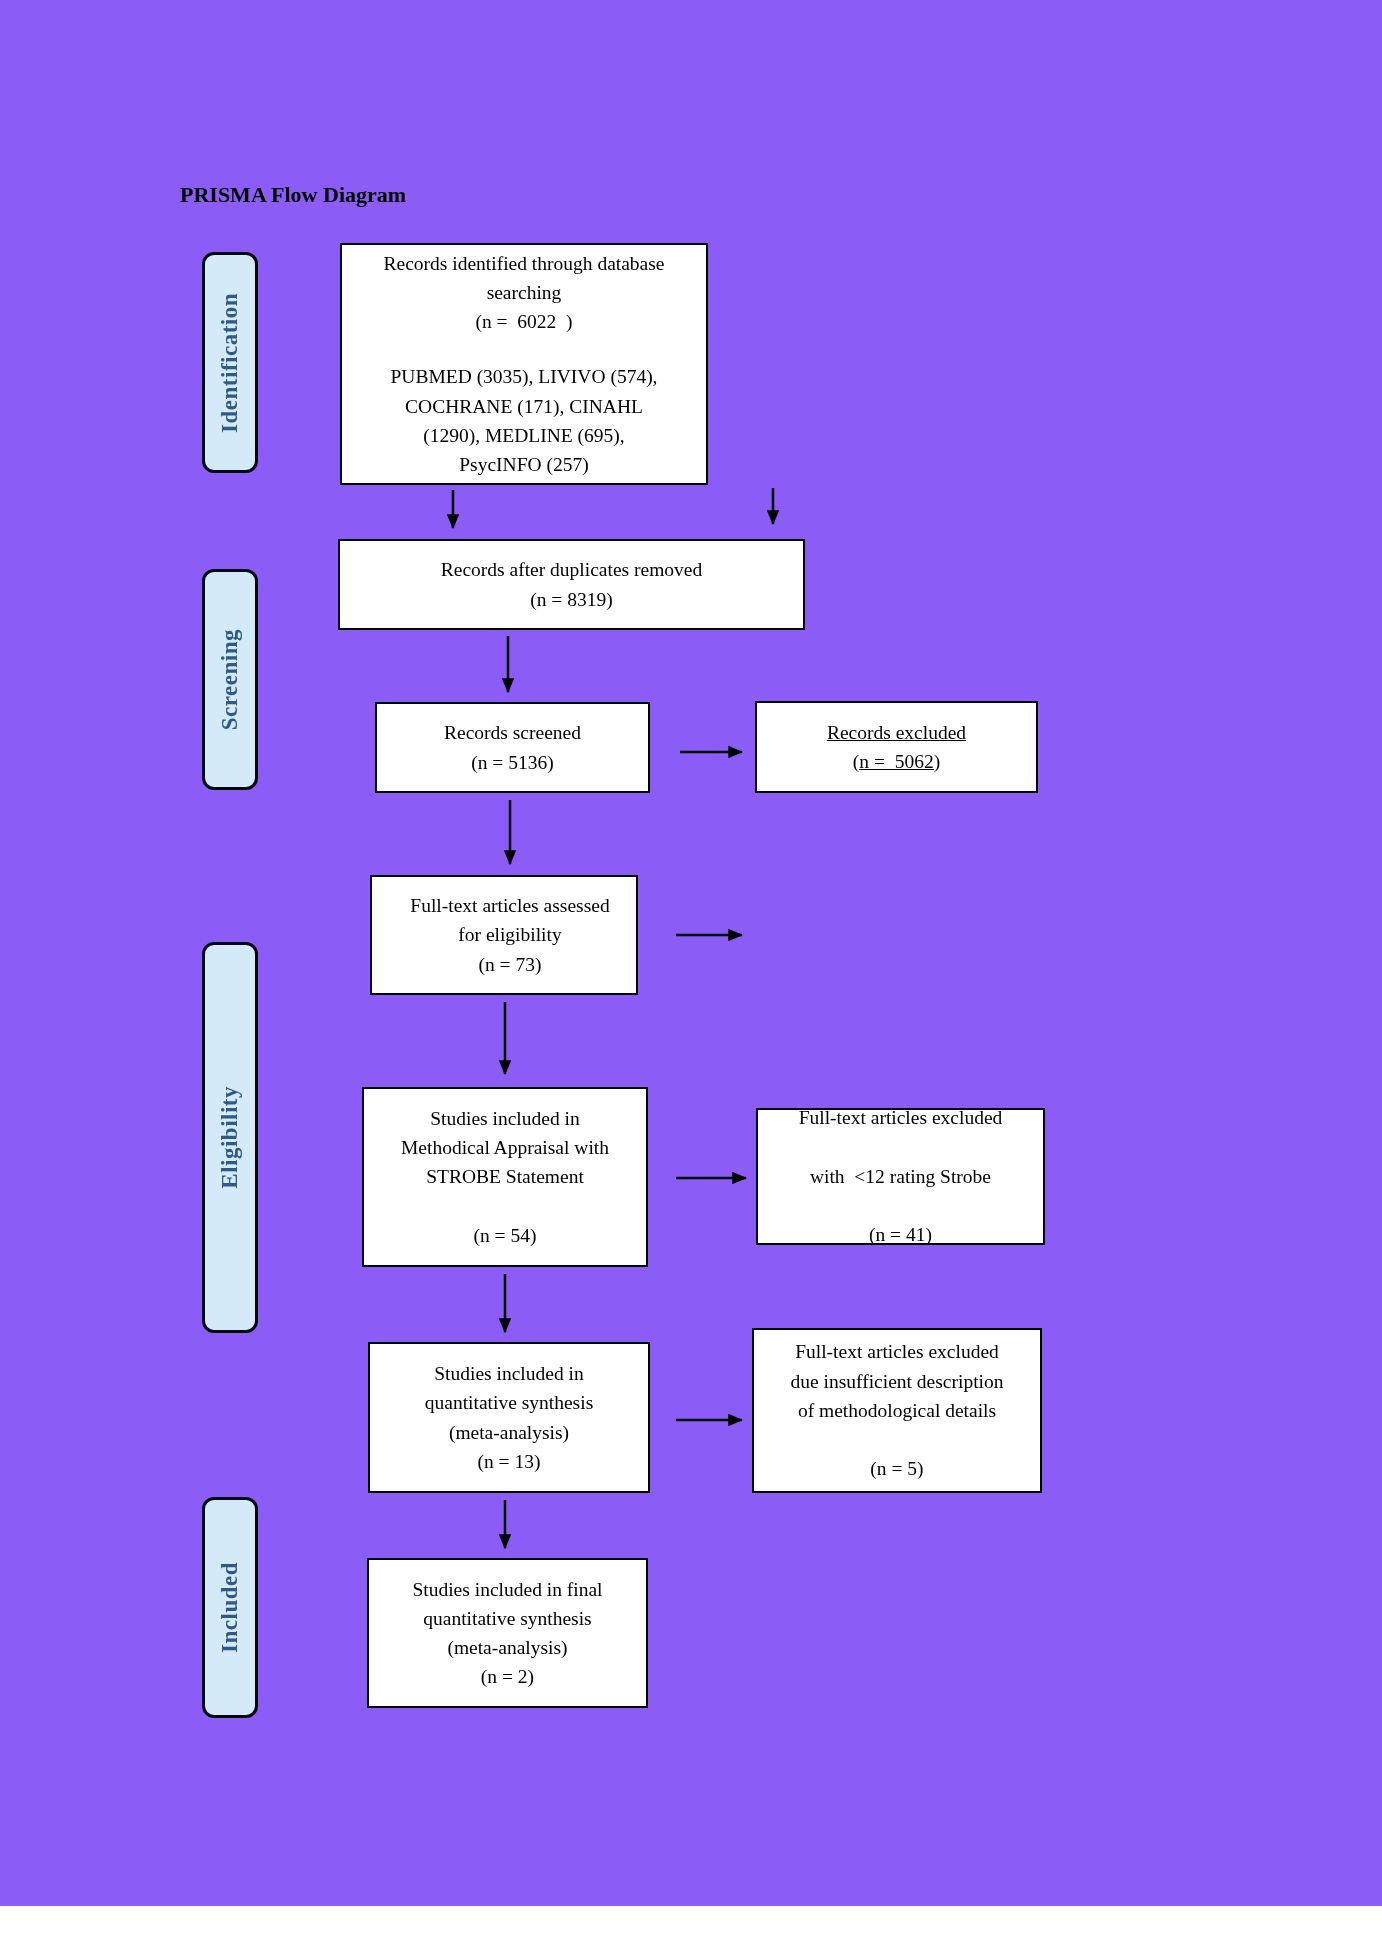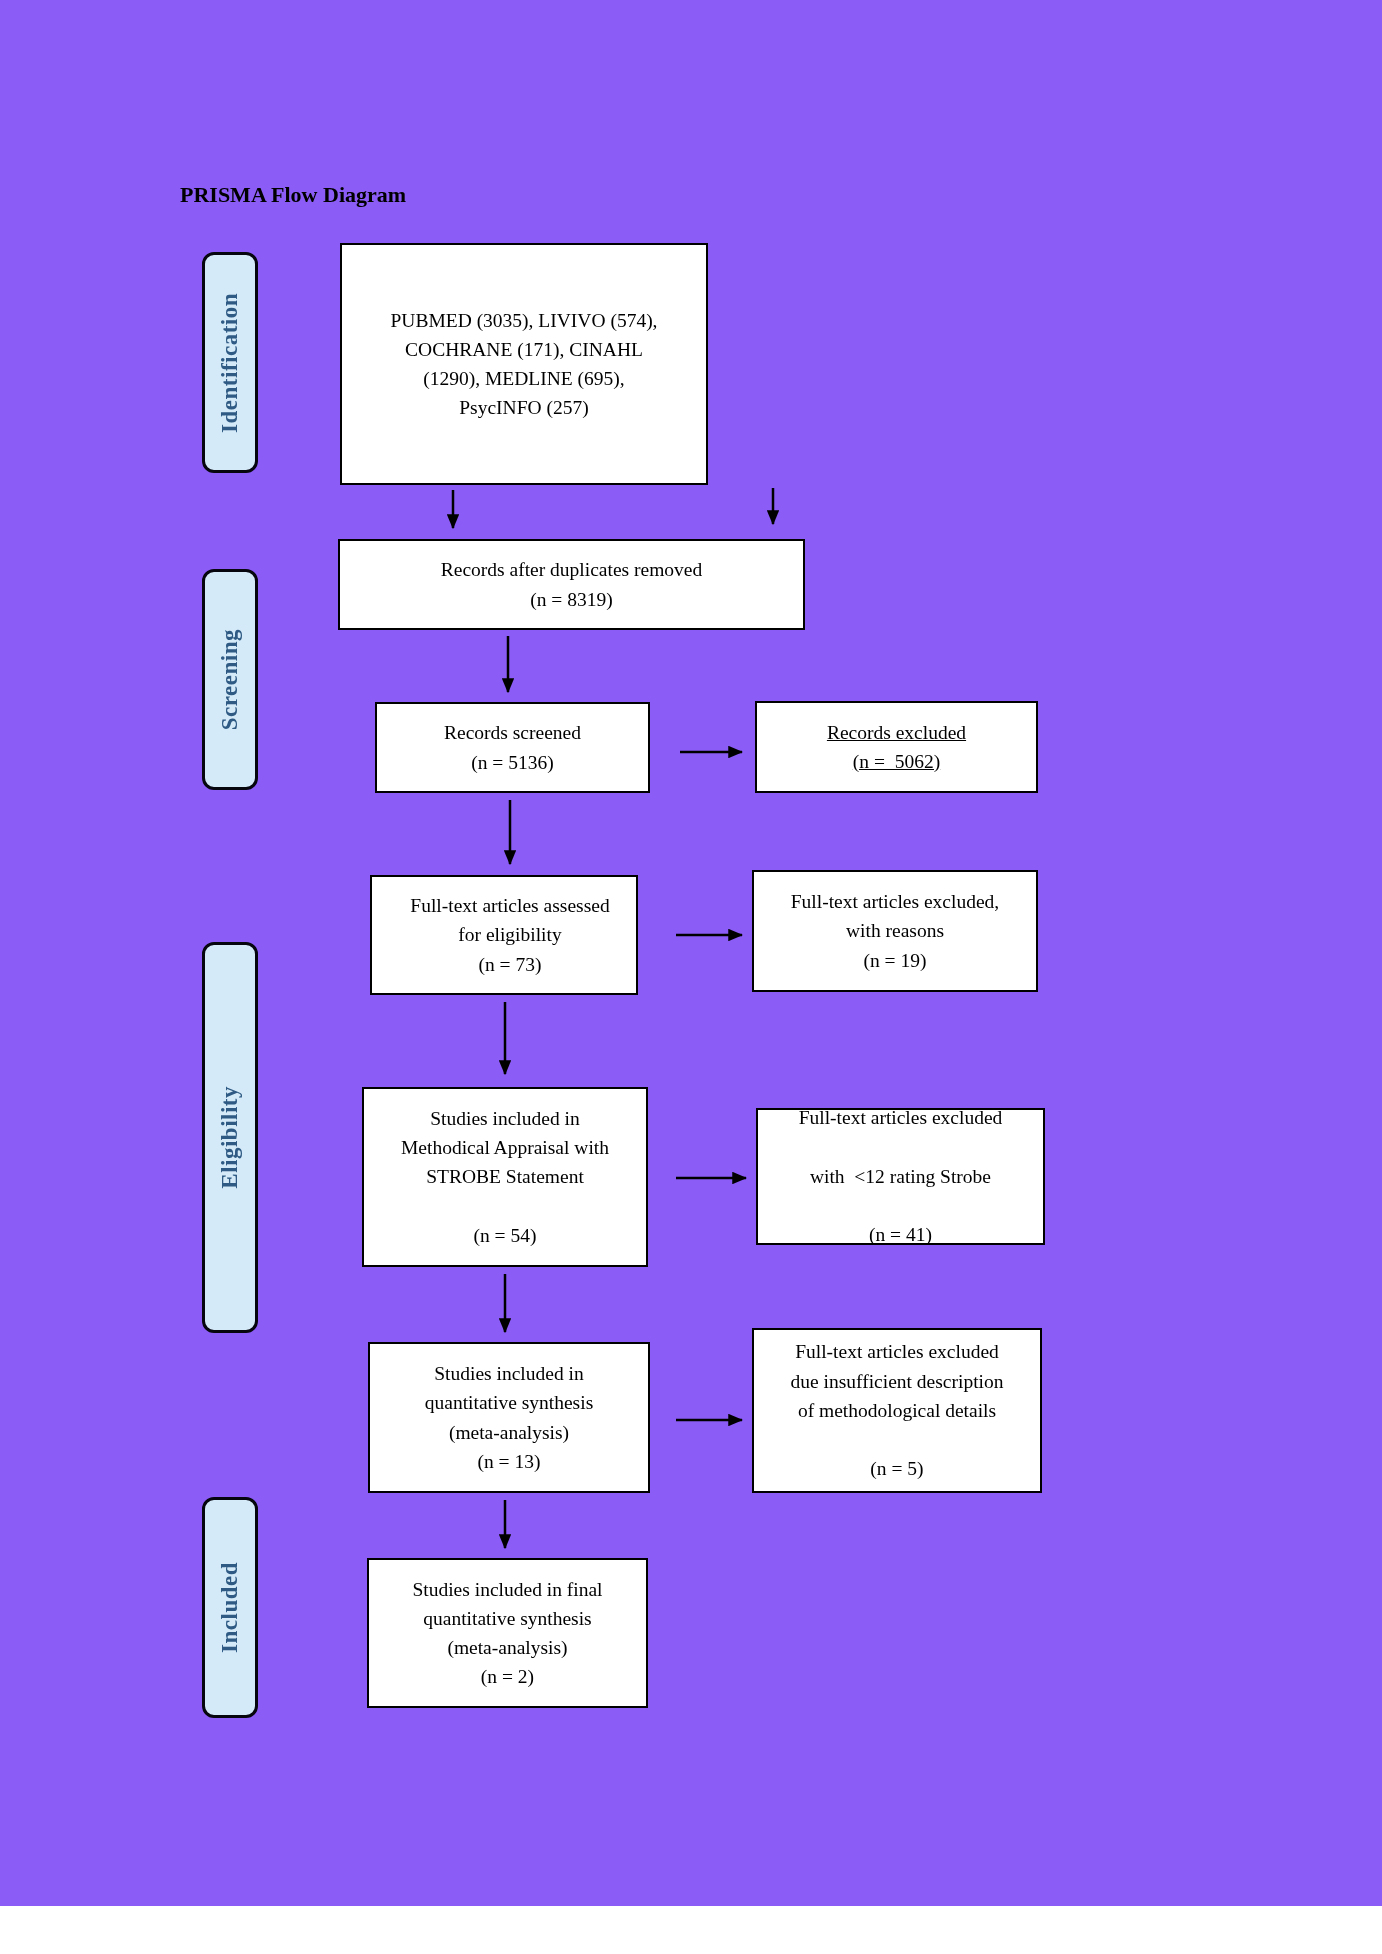--- a/index.html
+++ b/index.html
@@ -76,20 +76,23 @@
     <span class="stage-label">Screening</span>
   </div>
   <div class="stage" style="left:202px; top:942px; width:56px; height:391px;">
     <span class="stage-label">Eligibility</span>
   </div>
   <div class="stage" style="left:202px; top:1497px; width:56px; height:221px;">
     <span class="stage-label">Included</span>
   </div>
 
   <div class="fbox" style="left:340px; top:243px; width:368px; height:242px;">
+    <span class="para">Records identified through database
+searching
+(n = &nbsp;6022 &nbsp;)</span>
     <span class="para">PUBMED (3035), LIVIVO (574),
 COCHRANE (171), CINAHL
 (1290), MEDLINE (695),
 PsycINFO (257)</span>
   </div>
 
 
   <div class="fbox" style="left:338px; top:539px; width:467px; height:91px;">
     <span class="para">Records after duplicates removed
 (n = 8319)</span>
@@ -101,25 +104,20 @@
   </div>
   <div class="fbox" style="left:755px; top:701px; width:283px; height:92px;text-decoration:underline;">
     <span class="para">Records excluded
 (n = &nbsp;5062)</span>
   </div>
 
   <div class="fbox" style="left:370px; top:875px; width:268px; height:120px;padding-left:12px;">
     <span class="para">Full-text articles assessed
 for eligibility
 (n = 73)</span>
-  </div>
-  <div class="fbox" style="left:752px; top:870px; width:286px; height:122px;">
-    <span class="para">Full-text articles excluded,
-with reasons
-(n = 19)</span>
   </div>
 
   <div class="fbox" style="left:362px; top:1087px; width:286px; height:180px;">
     <span class="para">Studies included in
 Methodical Appraisal with
 STROBE Statement
 
 (n = 54)</span>
   </div>
   <div class="fbox" style="left:756px; top:1108px; width:289px; height:137px;">

